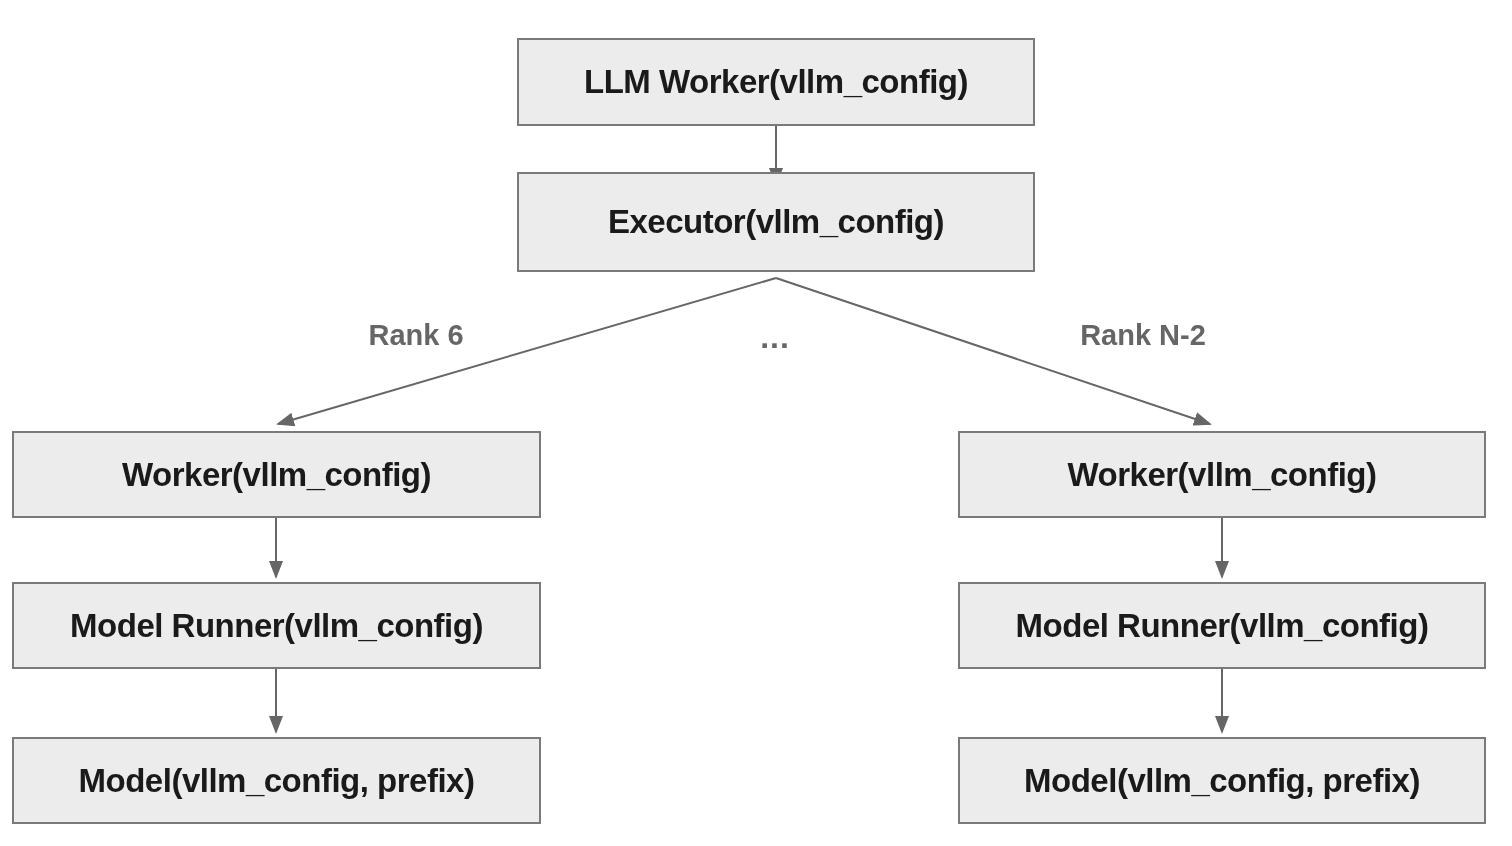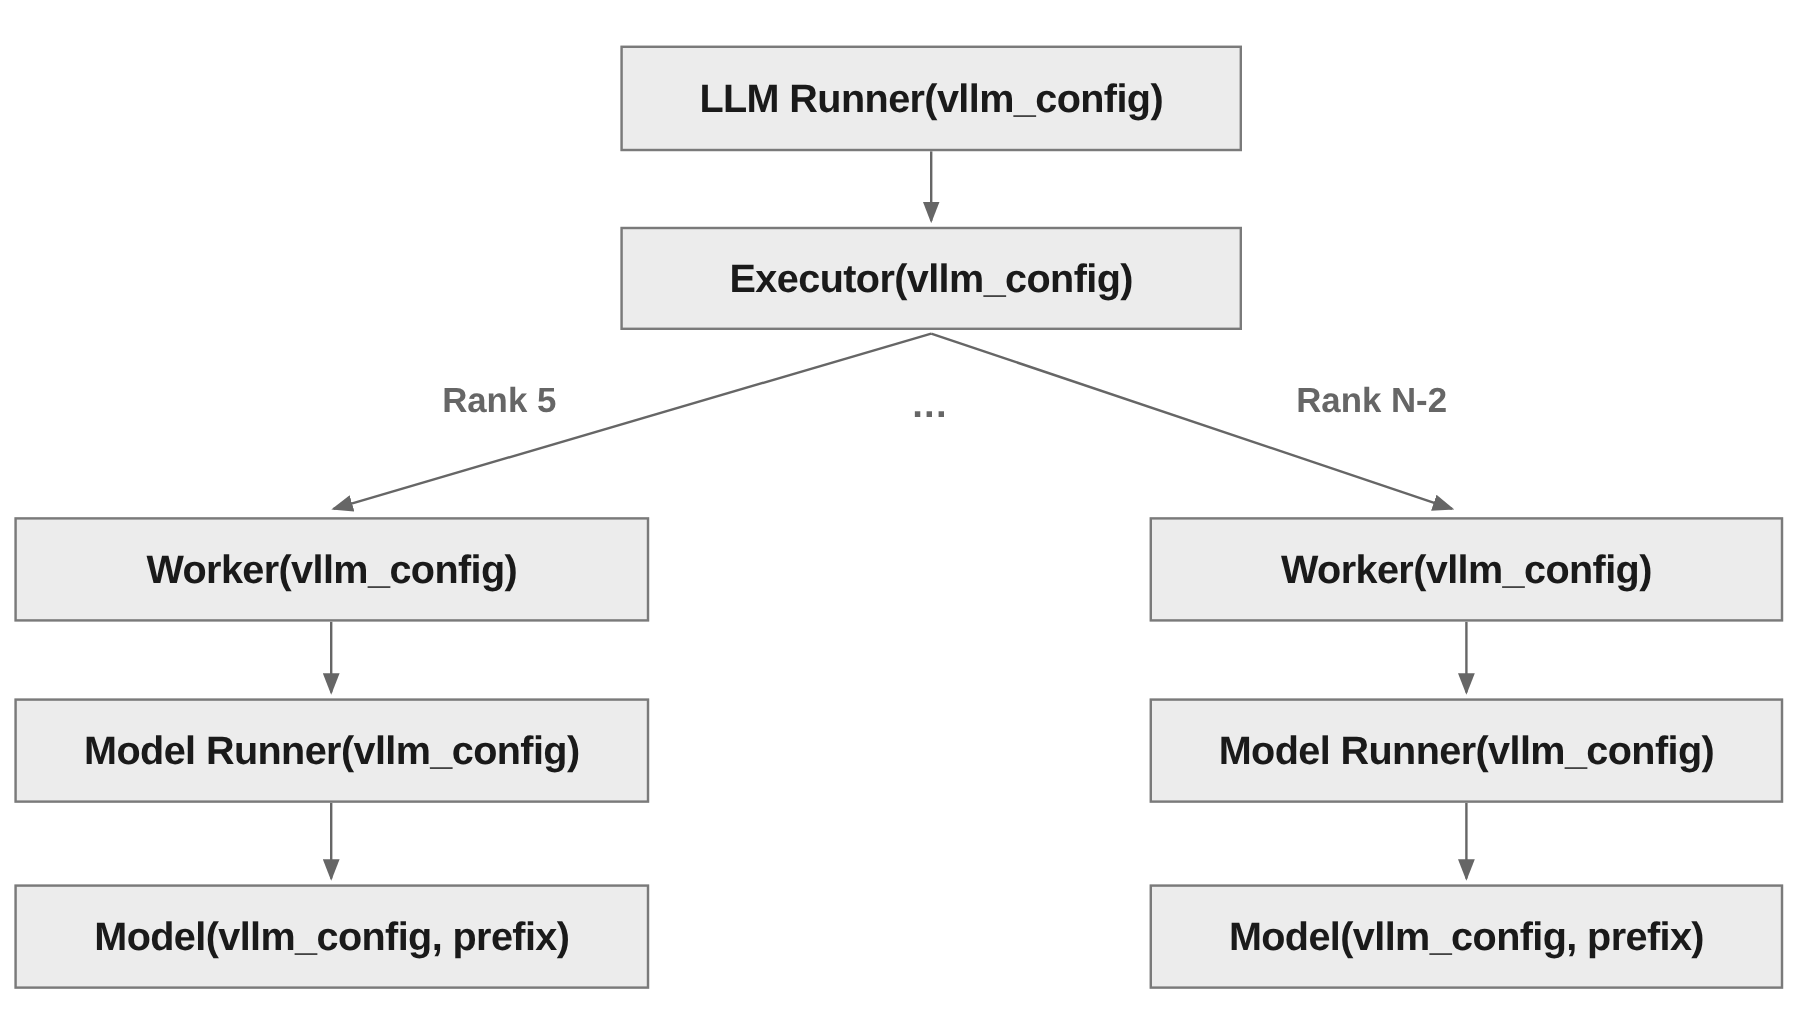--- a/index.html
+++ b/index.html
@@ -33,21 +33,21 @@
     justify-content: center;
     color: #1a1a1a;
     font-size: 33px;
     font-weight: bold;
     letter-spacing: -0.5px;
     white-space: nowrap;
     text-align: center;
   }
   
   .node-llm-engine     { left: 517px; top: 38px;  width: 518px; height: 88px; }
-  .node-executor       { left: 517px; top: 189px; width: 518px; height: 86px; }
+  .node-executor       { left: 517px; top: 172px; width: 518px; height: 100px; }
   
   .node-worker-left        { left: 12px;  top: 431px; width: 529px; height: 87px; }
   .node-model-runner-left  { left: 12px;  top: 582px; width: 529px; height: 87px; }
   .node-model-left         { left: 12px;  top: 737px; width: 529px; height: 87px; }
   
   .node-worker-right       { left: 958px; top: 431px; width: 528px; height: 87px; }
   .node-model-runner-right { left: 958px; top: 582px; width: 528px; height: 87px; }
   .node-model-right        { left: 958px; top: 737px; width: 528px; height: 87px; }
 
   .edge-label {
@@ -77,28 +77,28 @@
       <line x1="776" y1="126" x2="776" y2="184" marker-end="url(#arrowhead)"></line>
       <line x1="776" y1="278" x2="278" y2="424" marker-end="url(#arrowhead)"></line>
       <line x1="776" y1="278" x2="1210" y2="424" marker-end="url(#arrowhead)"></line>
       <line x1="276" y1="518" x2="276" y2="577" marker-end="url(#arrowhead)"></line>
       <line x1="276" y1="669" x2="276" y2="732" marker-end="url(#arrowhead)"></line>
       <line x1="1222" y1="518" x2="1222" y2="577" marker-end="url(#arrowhead)"></line>
       <line x1="1222" y1="669" x2="1222" y2="732" marker-end="url(#arrowhead)"></line>
     </g>
   </svg>
 
-  <div class="node node-llm-engine">LLM Runner(vllm_config)</div>
+  <div class="node node-llm-engine">LLM Worker(vllm_config)</div>
   <div class="node node-executor">Executor(vllm_config)</div>
 
   <div class="node node-worker-left">Worker(vllm_config)</div>
   <div class="node node-model-runner-left">Model Runner(vllm_config)</div>
   <div class="node node-model-left">Model(vllm_config, prefix)</div>
 
   <div class="node node-worker-right">Worker(vllm_config)</div>
   <div class="node node-model-runner-right">Model Runner(vllm_config)</div>
   <div class="node node-model-right">Model(vllm_config, prefix)</div>
 
-  <div class="edge-label edge-label-rank0">Rank 5</div>
+  <div class="edge-label edge-label-rank0">Rank 6</div>
   <div class="edge-label edge-label-dots">...</div>
   <div class="edge-label edge-label-rankn">Rank N-2</div>
 
 </div>
 
 </body></html>

